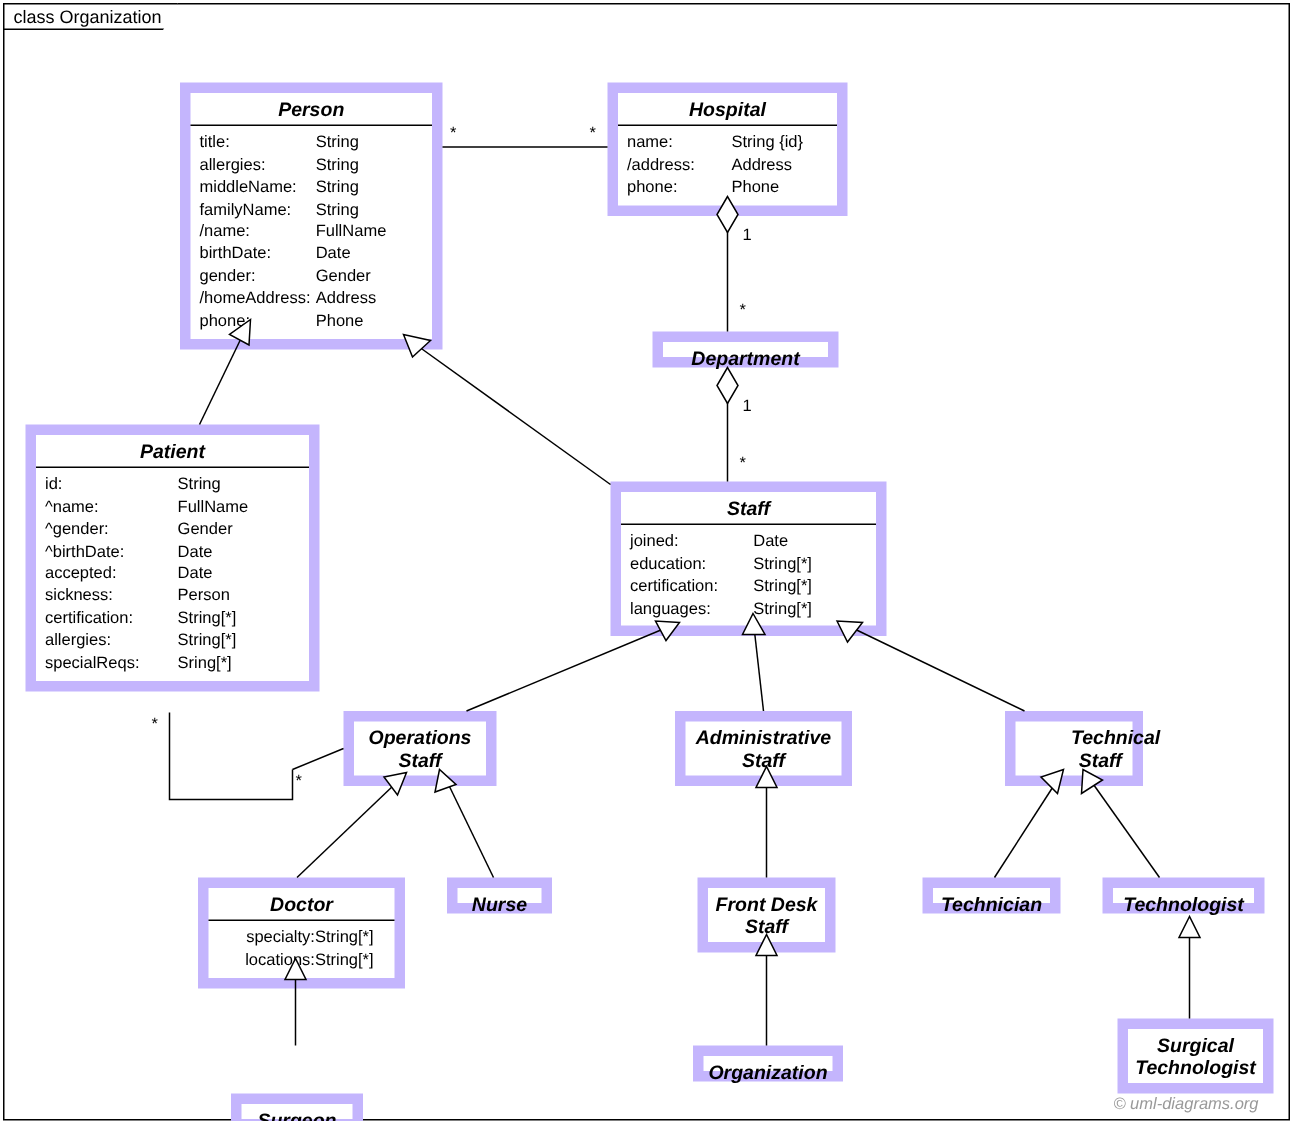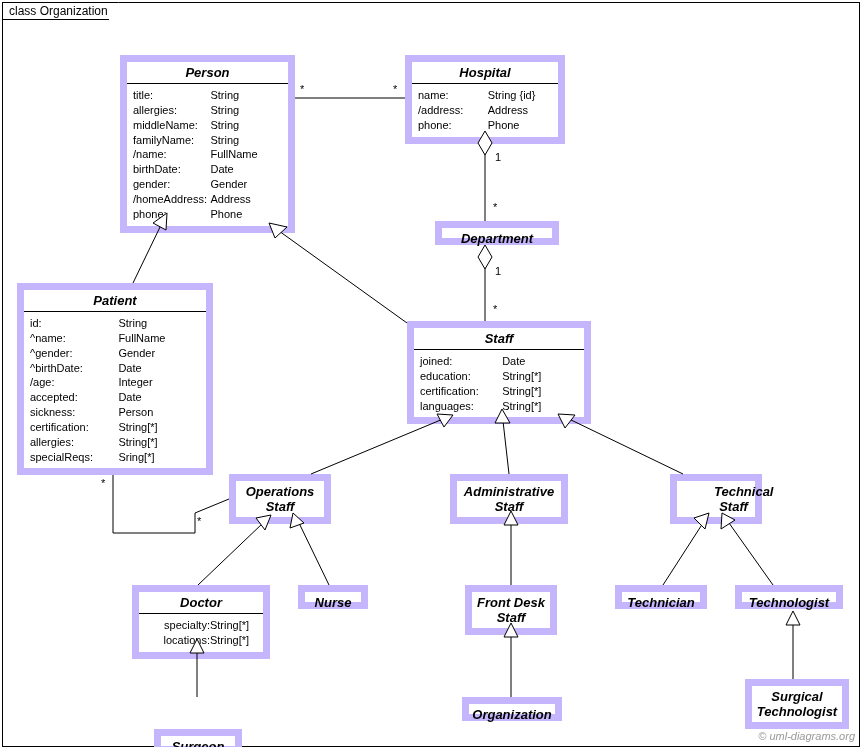--- a/index.html
+++ b/index.html
@@ -59,21 +59,21 @@
     width: 856px; height: 743px;
     pointer-events: none;
   }
   .lbl {
     position: absolute;
     font-size: 11px;
     background: transparent;
   }
   .watermark {
     position: absolute;
-    right: 4px;
+    right: 20px;
     bottom: 4px;
     font-size: 11px;
     font-style: italic;
     color: #999;
   }
 </style>
 </head>
 <body>
 
 <div class="frame">
@@ -154,24 +154,20 @@
           <span class="k">^name:</span>
           <span class="v">FullName</span>
         </div>
         <div class="row">
           <span class="k">^gender:</span>
           <span class="v">Gender</span>
         </div>
         <div class="row">
           <span class="k">^birthDate:</span>
           <span class="v">Date</span>
-        </div>
-        <div class="row">
-          <span class="k">/age:</span>
-          <span class="v">Integer</span>
         </div>
         <div class="row">
           <span class="k">accepted:</span>
           <span class="v">Date</span>
         </div>
         <div class="row">
           <span class="k">sickness:</span>
           <span class="v">Person</span>
         </div>
         <div class="row">

